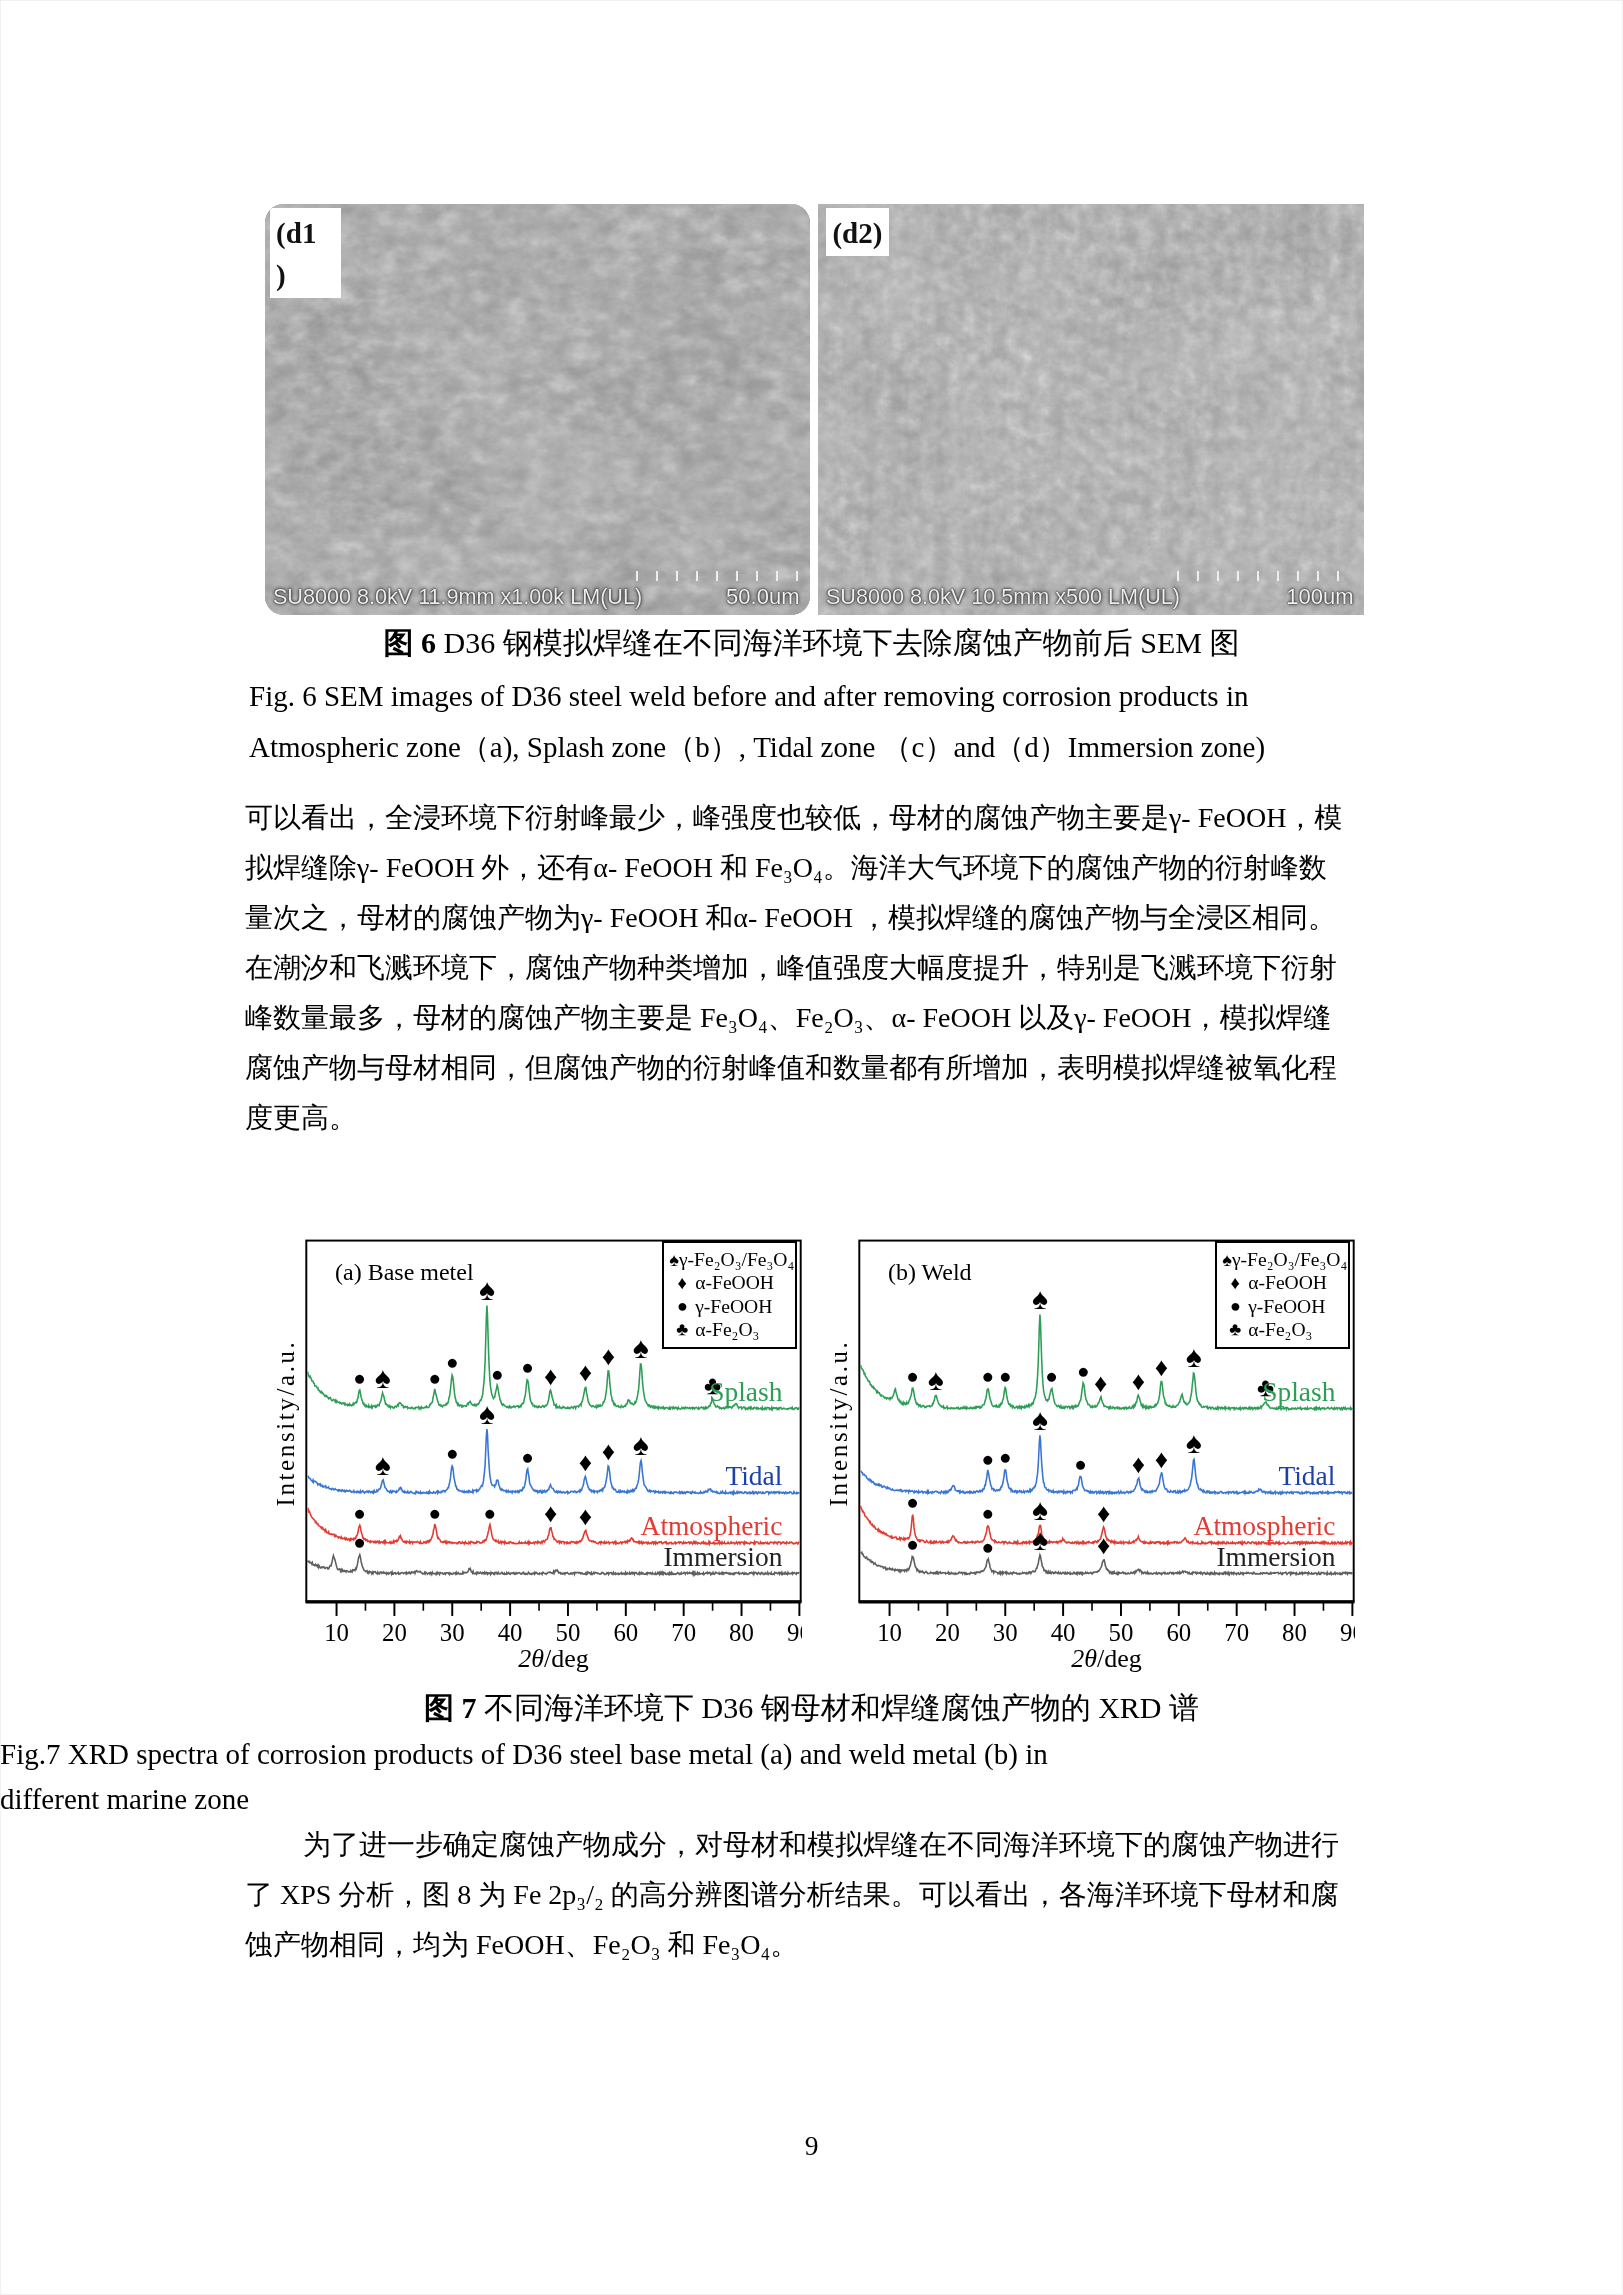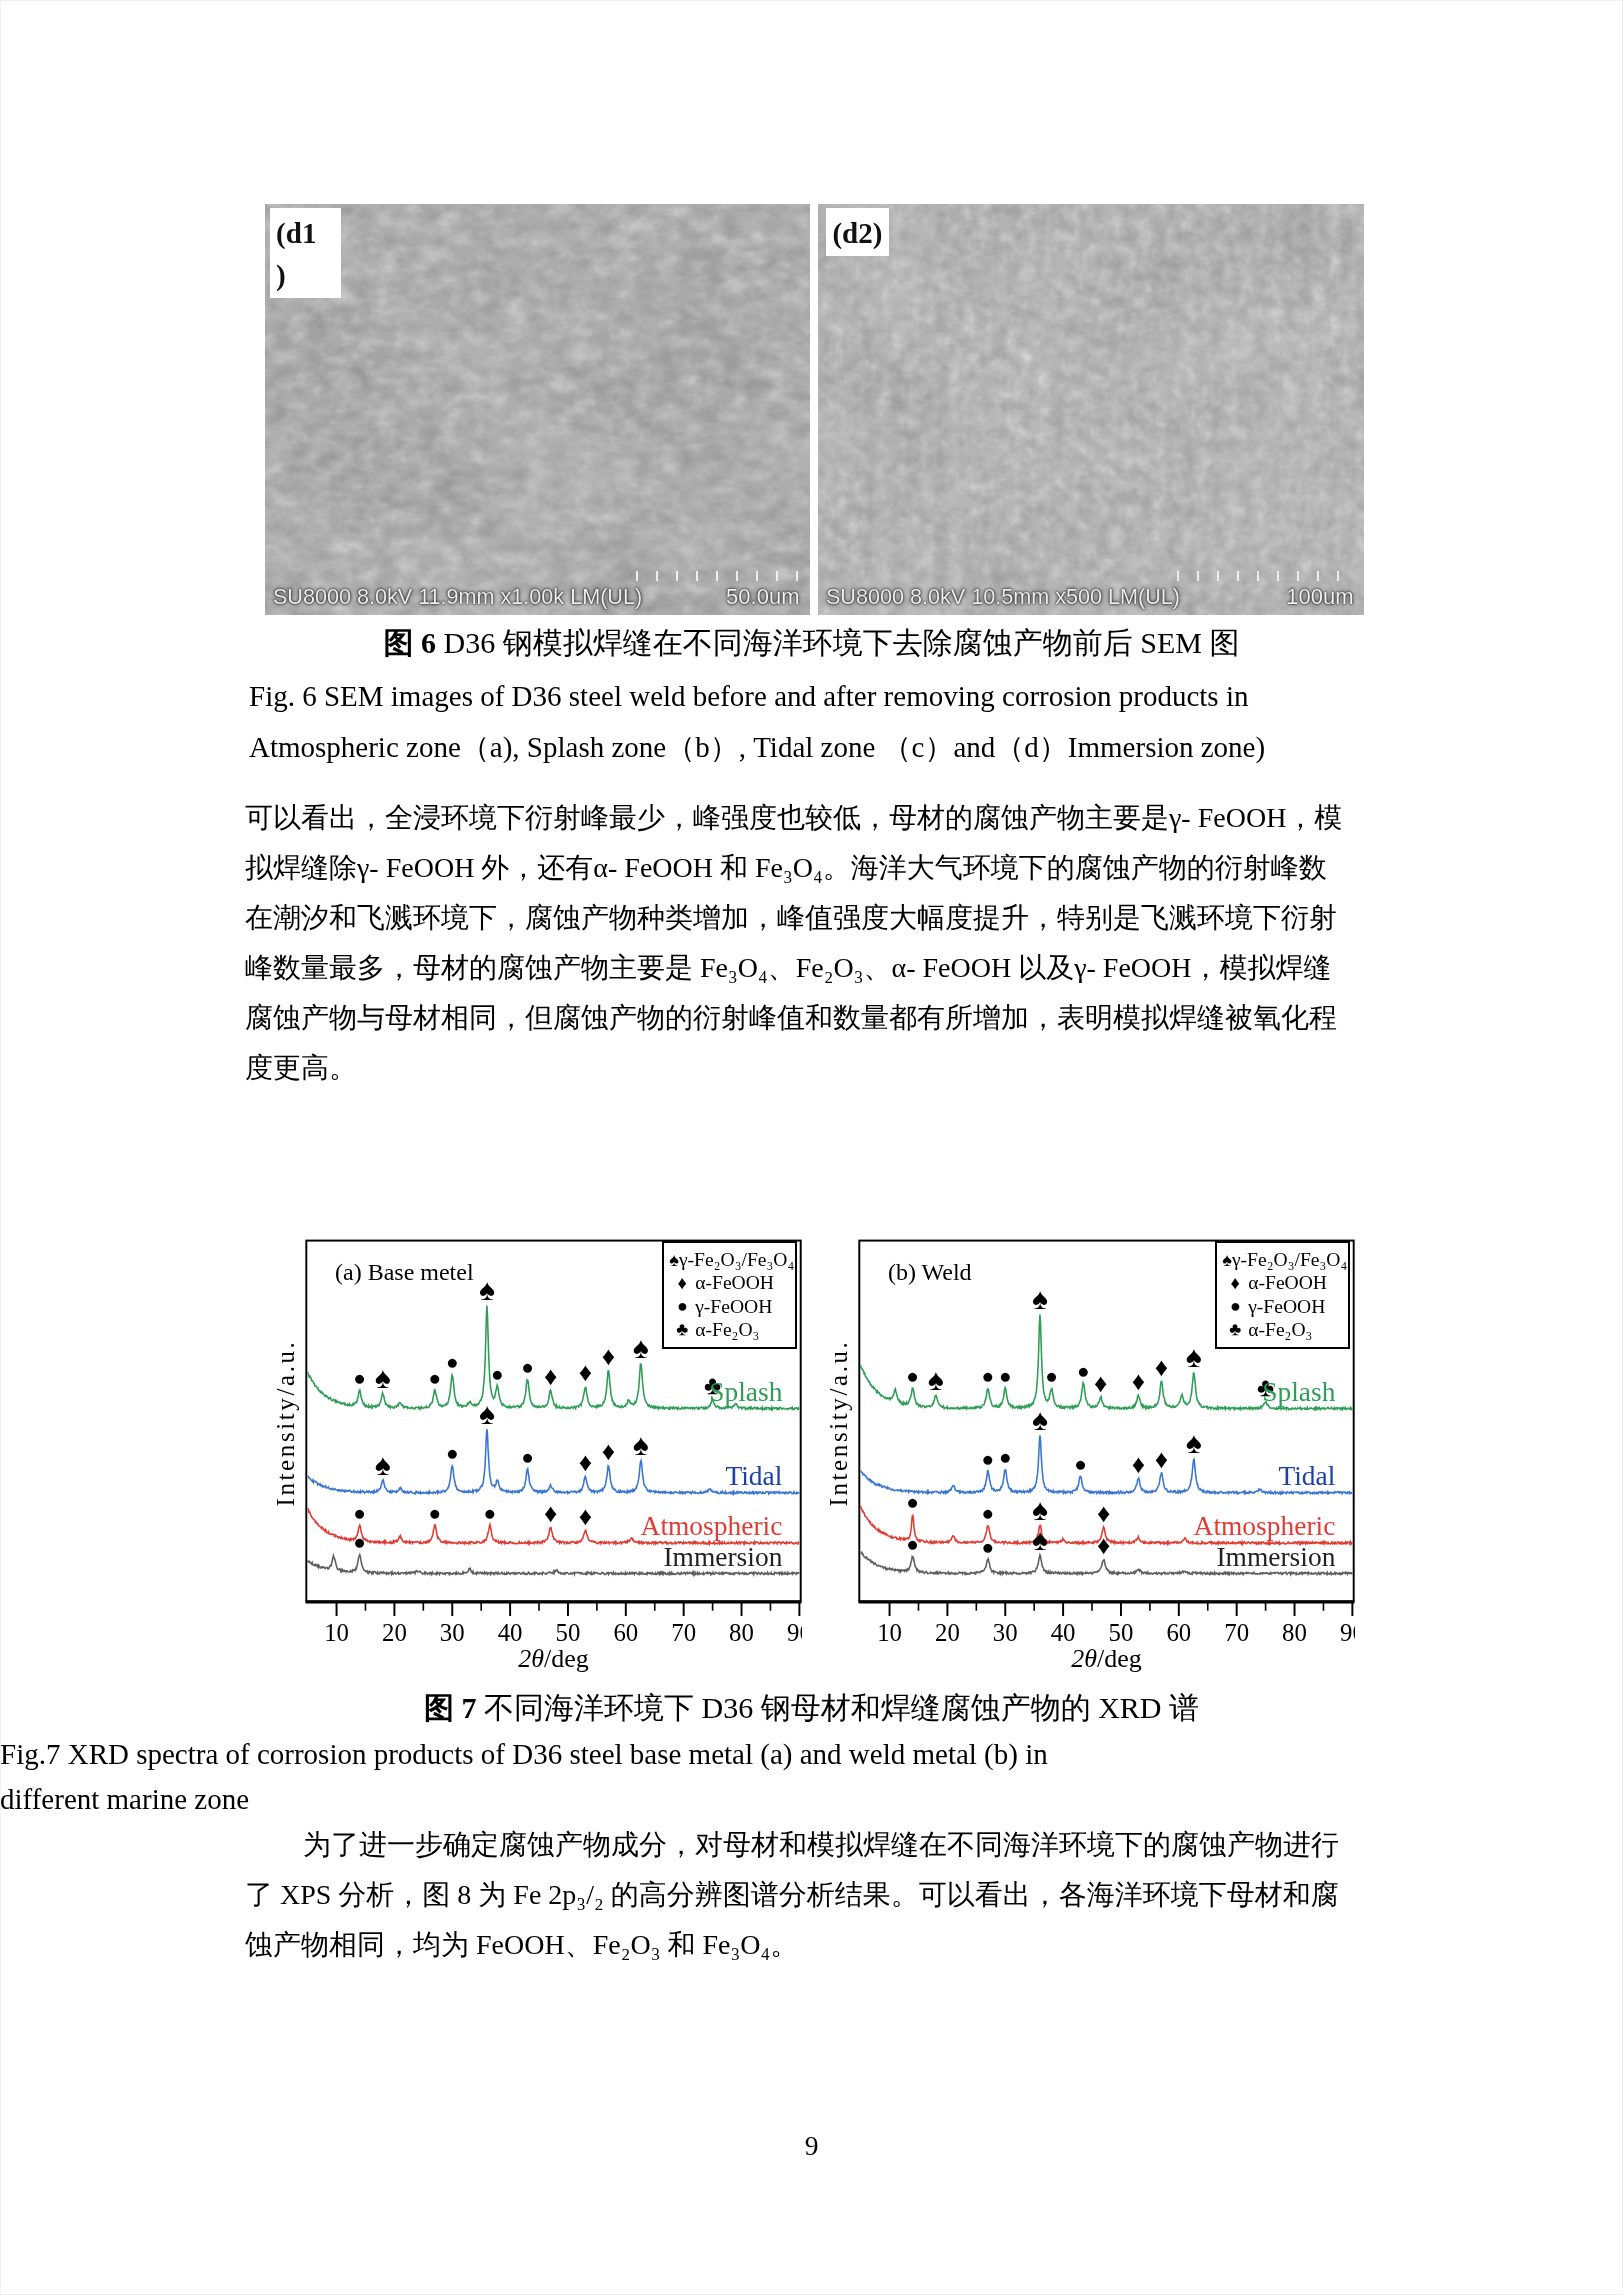--- a/index.html
+++ b/index.html
@@ -58,21 +58,21 @@
   .legend-marker{width:26px; text-align:center; font-size:18.3px;}
   .legend-label{font-size:19.6px; white-space:nowrap;}
 </style>
 </head>
 <body>
 
 <div class="page">
 
   <div class="sem-row">
 
-    <div class="sem-panel" style="left:0; width:545px;">
+    <div class="sem-panel" style="left:0; width:545px;border-radius:19px;">
       <svg width="545" height="411" viewBox="0 0 833 628">
         <filter id="semNoise1">
           <feTurbulence type="fractalNoise" baseFrequency="0.03 0.045" numOctaves="5" seed="7"></feTurbulence>
           <feColorMatrix type="saturate" values="0"></feColorMatrix>
           <feComponentTransfer>
             <feFuncR type="linear" slope="0.55" intercept="0.28"></feFuncR>
             <feFuncG type="linear" slope="0.55" intercept="0.28"></feFuncG>
             <feFuncB type="linear" slope="0.55" intercept="0.28"></feFuncB>
           </feComponentTransfer>
         </filter>
@@ -135,20 +135,21 @@
 
   <div class="cap-zh" style="top:623px;">
     <span class="bold">图 6</span><span>  D36 钢模拟焊缝在不同海洋环境下去除腐蚀产物前后 SEM 图</span>
   </div>
   <div class="cap-en-left" style="top:677px;">Fig. 6 SEM images of D36 steel weld before and after removing corrosion products in</div>
   <div class="cap-en-left" style="top:728px;">Atmospheric zone（a), Splash zone（b）, Tidal zone （c）and（d）Immersion zone)</div>
 
   <div class="para" style="top:793px;">
     <div class="pline">可以看出，全浸环境下衍射峰最少，峰强度也较低，母材的腐蚀产物主要是γ- FeOOH，模</div>
     <div class="pline">拟焊缝除γ- FeOOH 外，还有α- FeOOH 和 Fe₃O₄。海洋大气环境下的腐蚀产物的衍射峰数</div>
+    <div class="pline">量次之，母材的腐蚀产物为γ- FeOOH 和α- FeOOH ，模拟焊缝的腐蚀产物与全浸区相同。</div>
     <div class="pline">在潮汐和飞溅环境下，腐蚀产物种类增加，峰值强度大幅度提升，特别是飞溅环境下衍射</div>
     <div class="pline">峰数量最多，母材的腐蚀产物主要是 Fe₃O₄、Fe₂O₃、α- FeOOH 以及γ- FeOOH，模拟焊缝</div>
     <div class="pline">腐蚀产物与母材相同，但腐蚀产物的衍射峰值和数量都有所增加，表明模拟焊缝被氧化程</div>
     <div class="pline">度更高。</div>
   </div>
 
   <div class="chart" style="left:262px;">
     <div class="ylabel">Intensity/a.u.</div>
     <div class="xrd-mount"><svg width="497" height="406" viewBox="0 0 760 620">
           <rect x="2" y="2" width="756" height="552" fill="#fff" stroke="#000" stroke-width="3"></rect>

